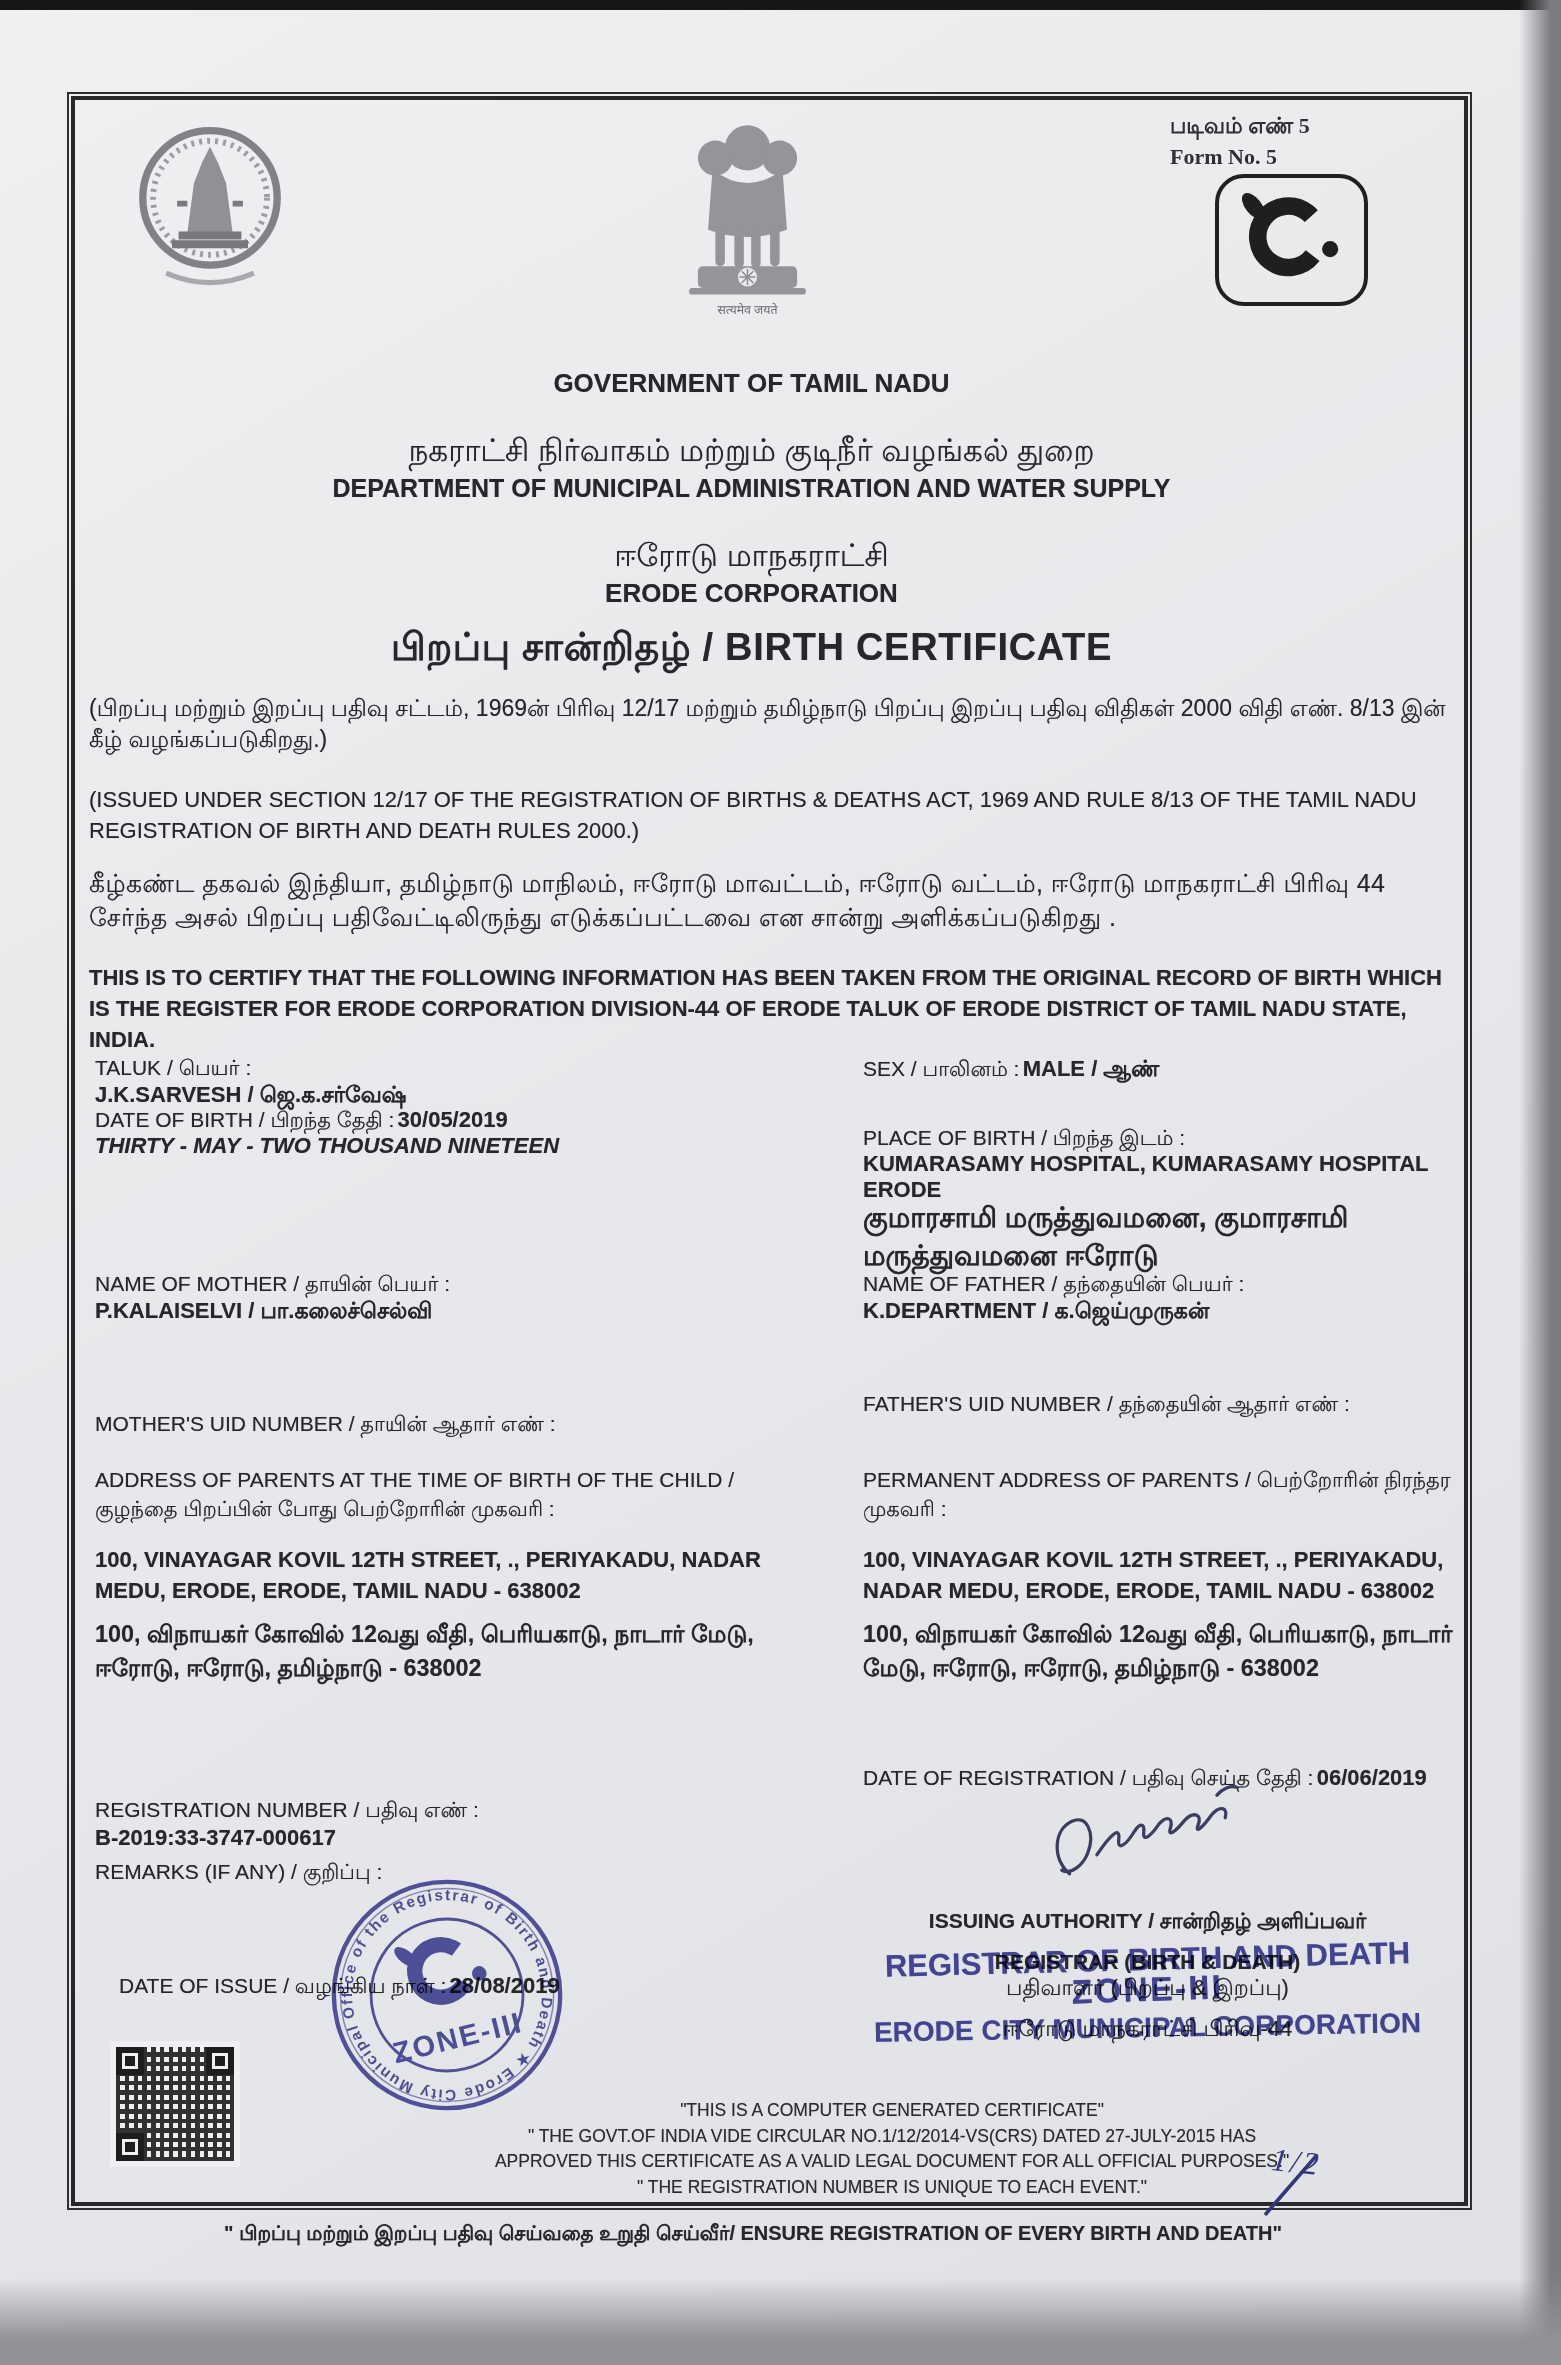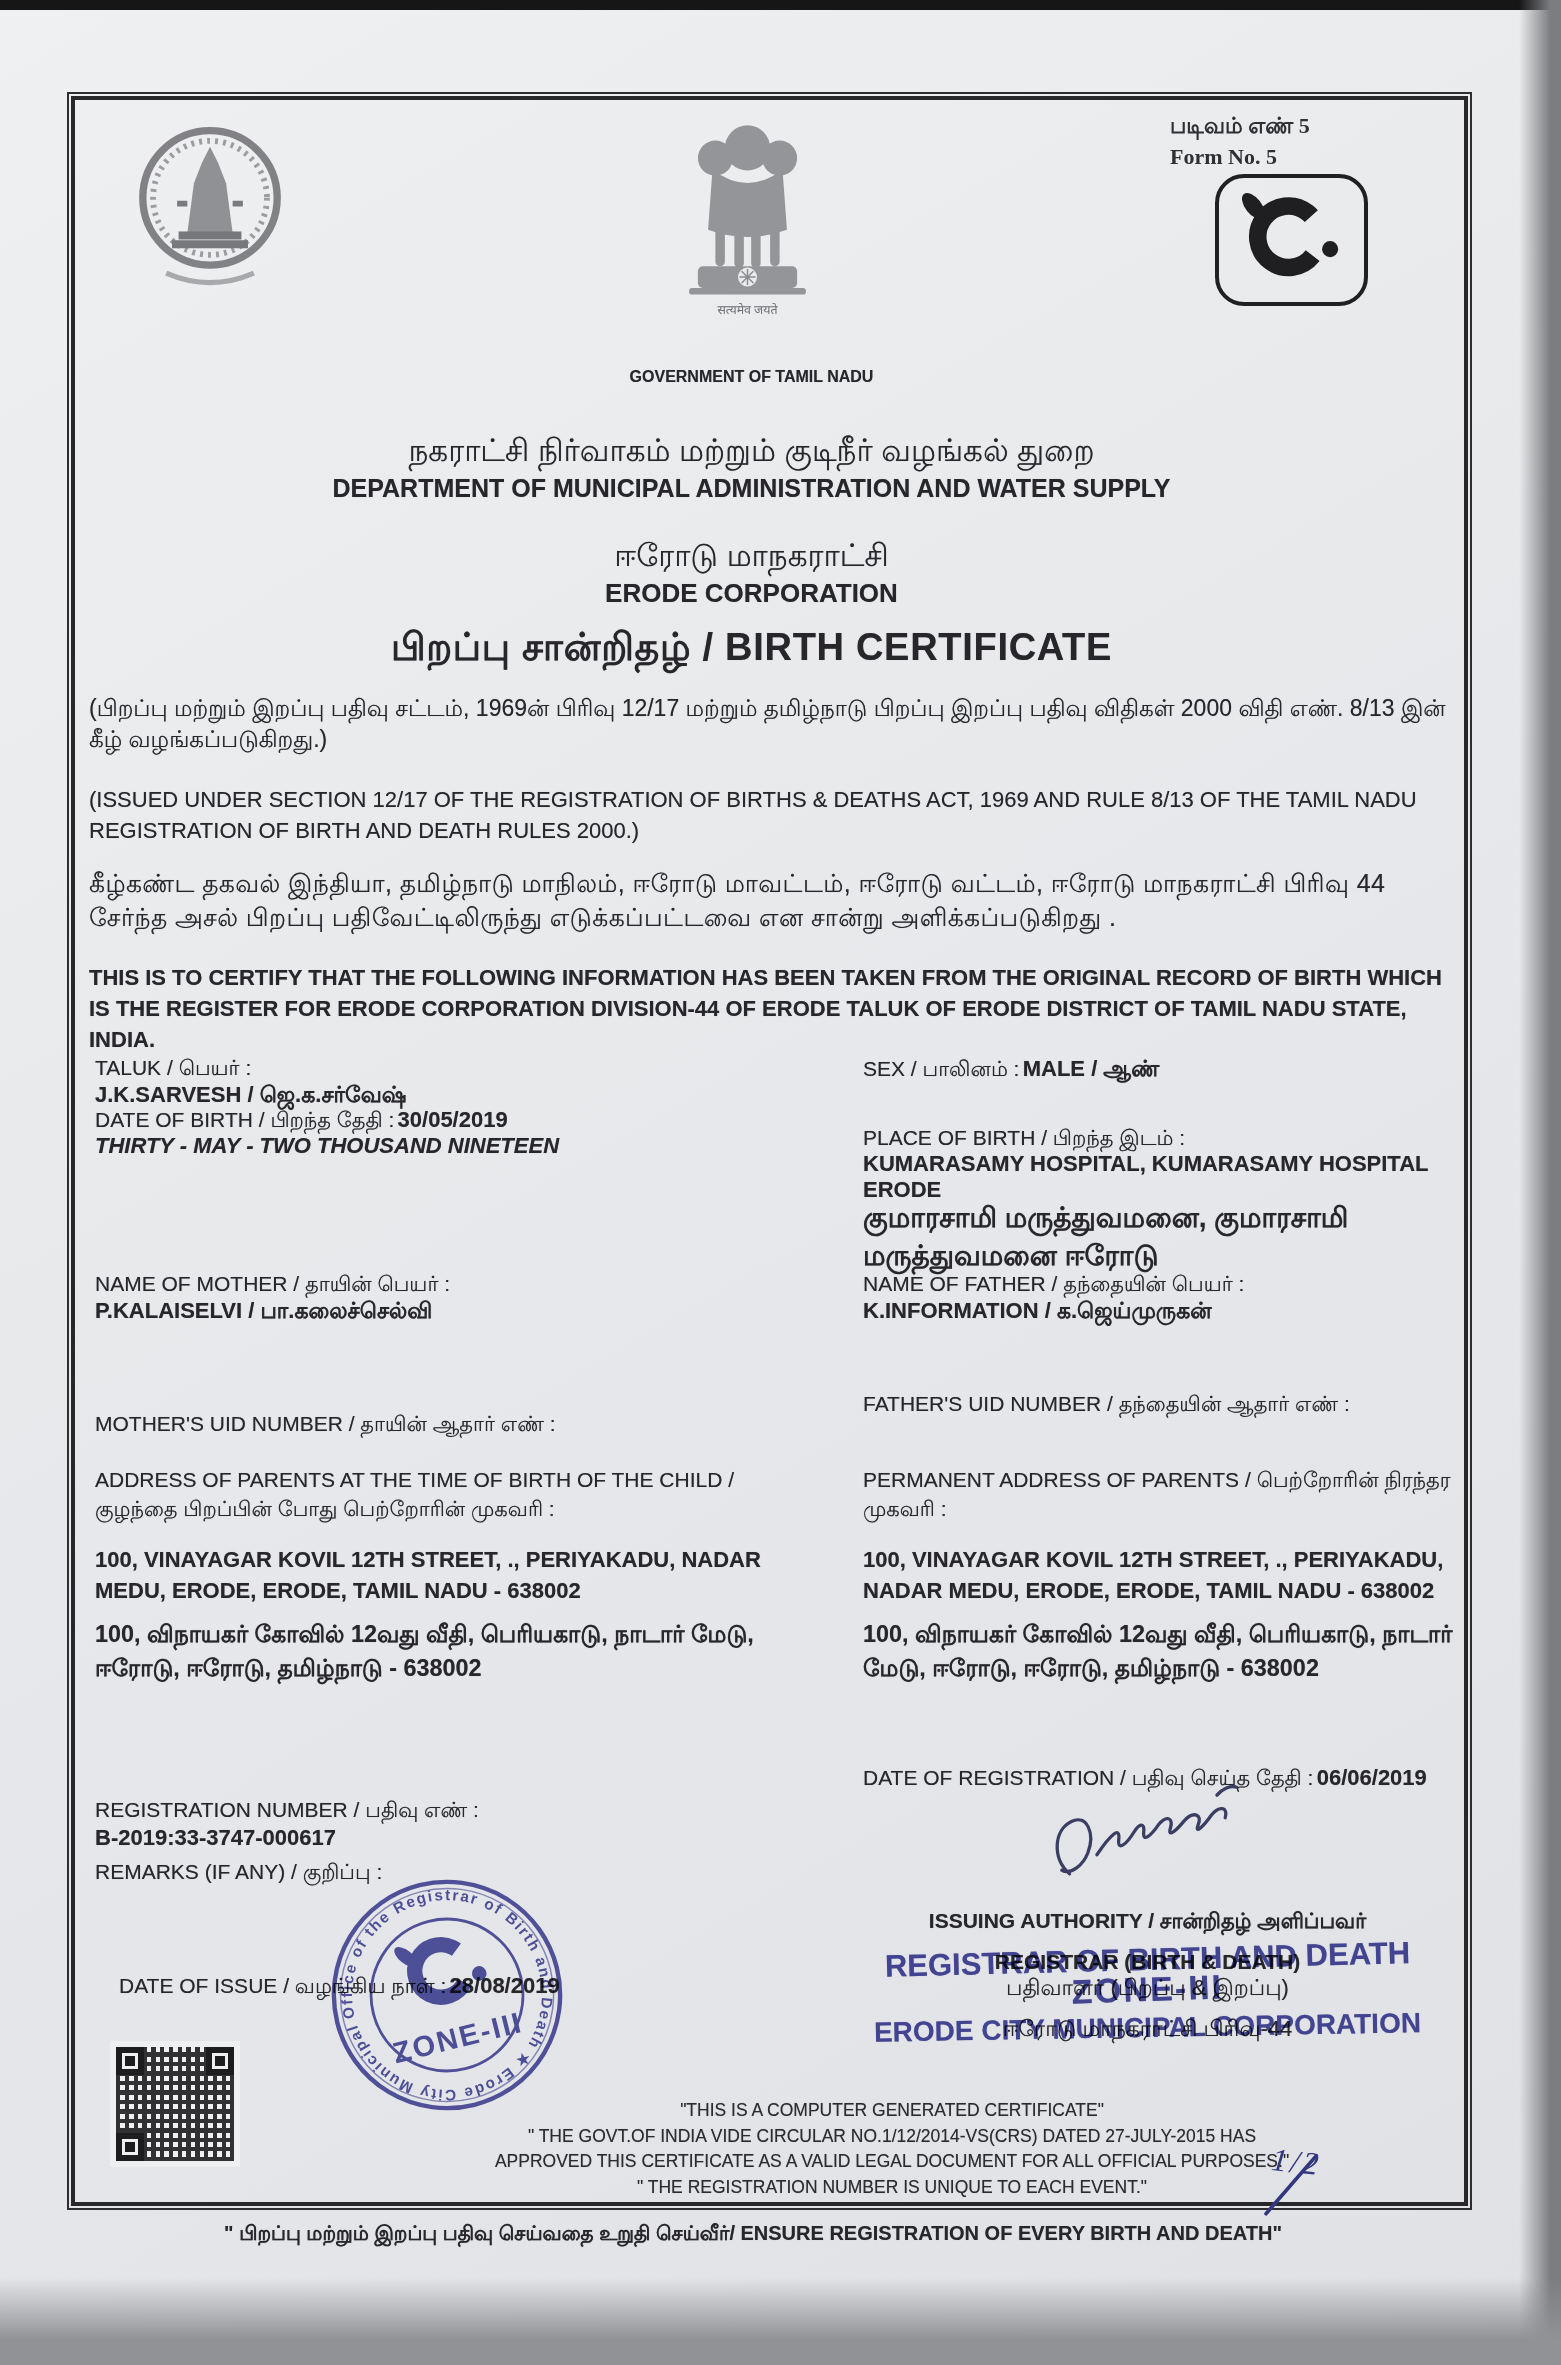--- a/index.html
+++ b/index.html
@@ -13,21 +13,21 @@
   .ctr{text-align:center;}
   .top-strip{left:0;top:0;width:1561px;height:10.2px;background:#161617;}
   .edge-right{right:0;top:0;width:42px;height:100%;background:linear-gradient(to right,rgba(120,121,124,0),#7b7d80 75%);}
   .edge-bottom{left:0;bottom:0;width:100%;height:88px;background:linear-gradient(to bottom,rgba(150,151,154,0),#919295 70%);}
   .frame{left:67px;top:92px;width:1401px;height:2114px;border:2.2px solid #2e2e31;}
   .frame-inner{position:absolute;left:2.2px;top:2.2px;right:2.2px;bottom:2.2px;border:4.4px solid #28282b;}
   .formno{left:1170px;top:110px;width:241px;font-family:"Liberation Serif",serif;font-weight:bold;font-size:22px;line-height:31px;color:#303034;}
   .erode-logo{left:1215px;top:174px;width:145px;height:124px;border:4.4px solid #202023;border-radius:29px;}
   .hd{left:79px;width:1345px;}
   .govt-ta{top:330px;font-size:32px;}
-  .govt-en{top:368px;font-size:16px;}
+  .govt-en{top:368px;font-size:26px;}
   .dept-ta{top:433px;font-size:31px;}
   .dept-en{top:474px;font-size:25px;}
   .corp-ta{top:538px;font-size:31px;}
   .corp-en{top:578px;font-size:26px;}
   .title{left:79px;top:626px;width:1345px;font-size:38px;letter-spacing:0.7px;}
   .para{left:89px;width:1379px;}
   .act-ta{top:693px;font-size:23px;line-height:31px;}
   .act-en{top:784px;font-size:22px;line-height:31px;}
   .cert-ta{top:866px;font-size:25px;line-height:34px;letter-spacing:0.4px;}
   .cert-en{top:962px;font-size:22px;line-height:31px;}
@@ -142,21 +142,21 @@
   <div class="abs rc" style="top:1056px;">
     <span class="lbl ink">SEX / பாலினம் :</span>
     <span class="val ink">MALE / ஆண்</span>
   </div>
 
   <div class="abs rc lbl ink" style="top:1053px;margin-top:73px;">PLACE OF BIRTH / பிறந்த இடம் :</div>
   <div class="abs rc val ink" style="top:1151px;">KUMARASAMY HOSPITAL, KUMARASAMY HOSPITAL ERODE</div>
   <div class="abs rc ta-big ink" style="top:1199px;">குமாரசாமி மருத்துவமனை, குமாரசாமி மருத்துவமனை ஈரோடு</div>
 
   <div class="abs rc lbl ink" style="top:1272px;">NAME OF FATHER / தந்தையின் பெயர் :</div>
-  <div class="abs rc val ink" style="top:1298px;">K.INFORMATION / க.ஜெய்முருகன்</div>
+  <div class="abs rc val ink" style="top:1298px;">K.DEPARTMENT / க.ஜெய்முருகன்</div>
 
   <div class="abs rc lbl ink" style="top:1392px;">FATHER'S UID NUMBER / தந்தையின் ஆதார் எண் :</div>
 
   <div class="abs rc lbl ink" style="top:1465px;width:599px;line-height:29px;">PERMANENT ADDRESS OF PARENTS / பெற்றோரின் நிரந்தர முகவரி :</div>
   <div class="abs rc val ink" style="top:1544px;width:607px;line-height:31px;">100, VINAYAGAR KOVIL 12TH STREET, ., PERIYAKADU, NADAR MEDU, ERODE, ERODE, TAMIL NADU - 638002</div>
   <div class="abs rc ta-addr ink" style="top:1617px;width:614px;">100, விநாயகர் கோவில் 12வது வீதி, பெரியகாடு, நாடார் மேடு, ஈரோடு, ஈரோடு, தமிழ்நாடு - 638002</div>
 
   <div class="abs rc" style="top:1765px;">
     <span class="lbl ink">DATE OF REGISTRATION / பதிவு செய்த தேதி :</span>
     <span class="val ink">06/06/2019</span>

